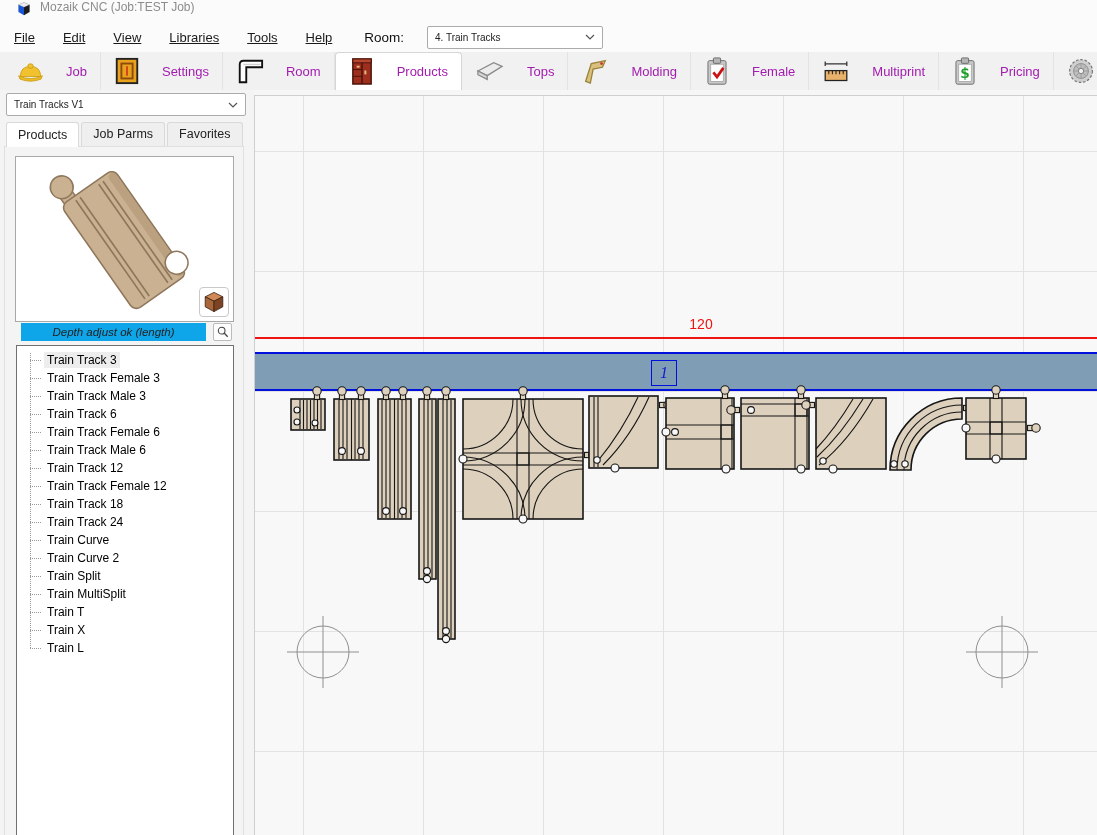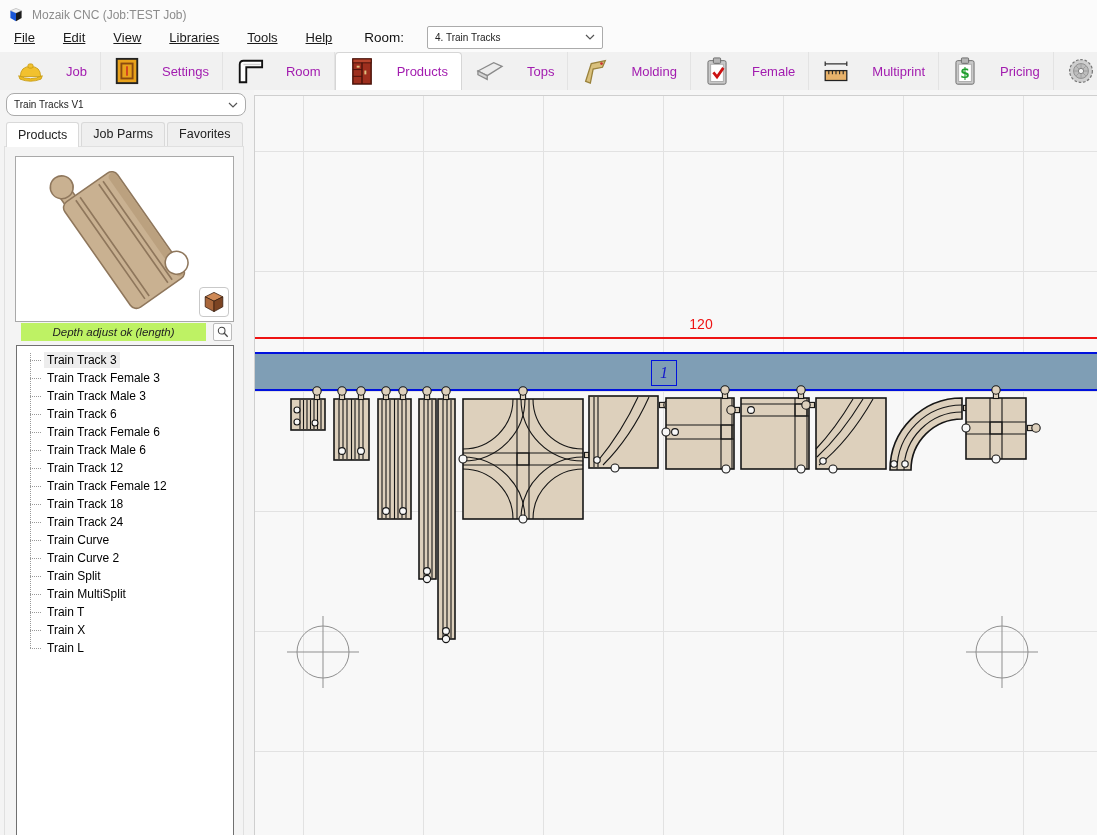--- a/index.html
+++ b/index.html
@@ -2,21 +2,21 @@
 <html style="--accent-red: #ee1414; --wall-fill: #7f9eb5; --wall-border: #0011dd; --wall-number-blue: #1518cc; --part-fill: #ddd0bc; --part-stroke: #161616; --canvas-bg: #f8f8f8; --grid-line: #e2e2e2;"><head>
 <meta charset="utf-8">
 <style>
   * { margin:0; padding:0; box-sizing:border-box; }
   html,body { width:1097px; height:835px; overflow:hidden;
     font-family:"Liberation Sans","DejaVu Sans",sans-serif; background:#f6f6f6; }
   .app { position:relative; width:1097px; height:835px; background:#f6f6f6; }
 
   
   .titlebar { position:absolute; left:0; top:0; width:1097px; height:22px;
-    background:#fbfbfb; display:flex; align-items:flex-end; padding-left:8px; gap:8px; }
+    background:#fbfbfb; display:flex; align-items:flex-start; padding-left:16px; gap:8px; }
   .titlebar .title { font-size:12px; color:#8c8c8c; }
 
   
   .menubar { position:absolute; left:0; top:22px; width:1097px; height:30px;
     background:#fbfbfb; display:flex; align-items:center; }
   .menu-item { font-size:13px; color:#1a1a1a; padding:6px 14px; cursor:default;text-decoration:underline; }
   .room-label { font-size:13.5px; color:#111; margin-left:18px; margin-right:23px; }
   .select { background:#fff; border:1px solid #abababa8; border-color:#ababab;
     border-radius:2px; height:23px; display:flex; align-items:center;
     justify-content:space-between; font-size:10px; color:#222; padding:0 7px; }
@@ -26,36 +26,36 @@
   .toolbar { position:absolute; left:0; top:52px; width:1097px; height:38px;
     background:#f1f1f1; display:flex; align-items:stretch; padding-left:4px; }
   .tool-btn { display:flex; align-items:center; gap:22px; padding:0 13px;
     font-size:13px; color:#a21caf; border-right:1px solid #e3e3e3; cursor:default; }
   .tool-btn.active { background:#fff; border:1px solid #d6d6d6; border-bottom:none;
     border-radius:4px 4px 0 0; }
   .tool-btn svg { flex:0 0 auto; }
 
   
   .sidebar { position:absolute; left:0; top:90px; width:254px; height:745px; background:#f4f4f4; }
-  .lib-select { position:absolute; left:6px; top:3px; width:240px;border-radius:8px; }
+  .lib-select { position:absolute; left:6px; top:3px; width:240px; }
   .tabs { position:absolute; left:6px; top:32px; display:flex; }
   .tab { font-size:12.5px; color:#222; padding:4px 11px 5px; background:#efefef;
     border:1px solid #d9d9d9; border-bottom:none; border-radius:3px 3px 0 0; margin-right:2px; }
   .tab.active { background:#fff; position:relative; z-index:2; padding-top:5px; }
   .side-panel { position:absolute; left:4px; top:56px; width:240px; height:689px;
     border:1px solid #e0e0e0; border-bottom:none; background:#f4f4f4; }
 
   .preview-box { position:absolute; left:10px; top:9px; width:219px; height:166px;
     background:#fff; border:1px solid #a9a9a9; }
   .cube-btn { position:absolute; right:4px; bottom:4px; width:30px; height:30px;
     background:#fff; border:1px solid #c9c9c9; border-radius:4px;
     display:flex; align-items:center; justify-content:center; }
   .caption-row { position:absolute; left:10px; top:176px; width:219px; height:18px; }
   .caption-strip { position:absolute; left:6px; top:0; width:185px; height:18px;
-    background:#bef264; display:flex; align-items:center; justify-content:center;
+    background:#0ea5e9; display:flex; align-items:center; justify-content:center;
     font-size:11.5px; font-style:italic; color:#222; }
   .zoom-btn { position:absolute; right:2px; top:0; width:19px; height:18px; background:#fdfdfd;
     border:1px solid #bbb; border-radius:2px; display:flex; align-items:center; justify-content:center; }
 
   .tree-box { position:absolute; left:11px; top:198px; width:218px; height:490px;
     background:#fff; border:1px solid #707070; border-bottom:none; overflow:hidden; }
   .tree { position:relative; padding:5px 0 0 0; }
   .tree-vline { position:absolute; left:13px; top:7px; height:295px;
     border-left:1px dotted #9a9a9a; }
   .tree-row { display:flex; align-items:center; height:18px; padding-left:13px;

